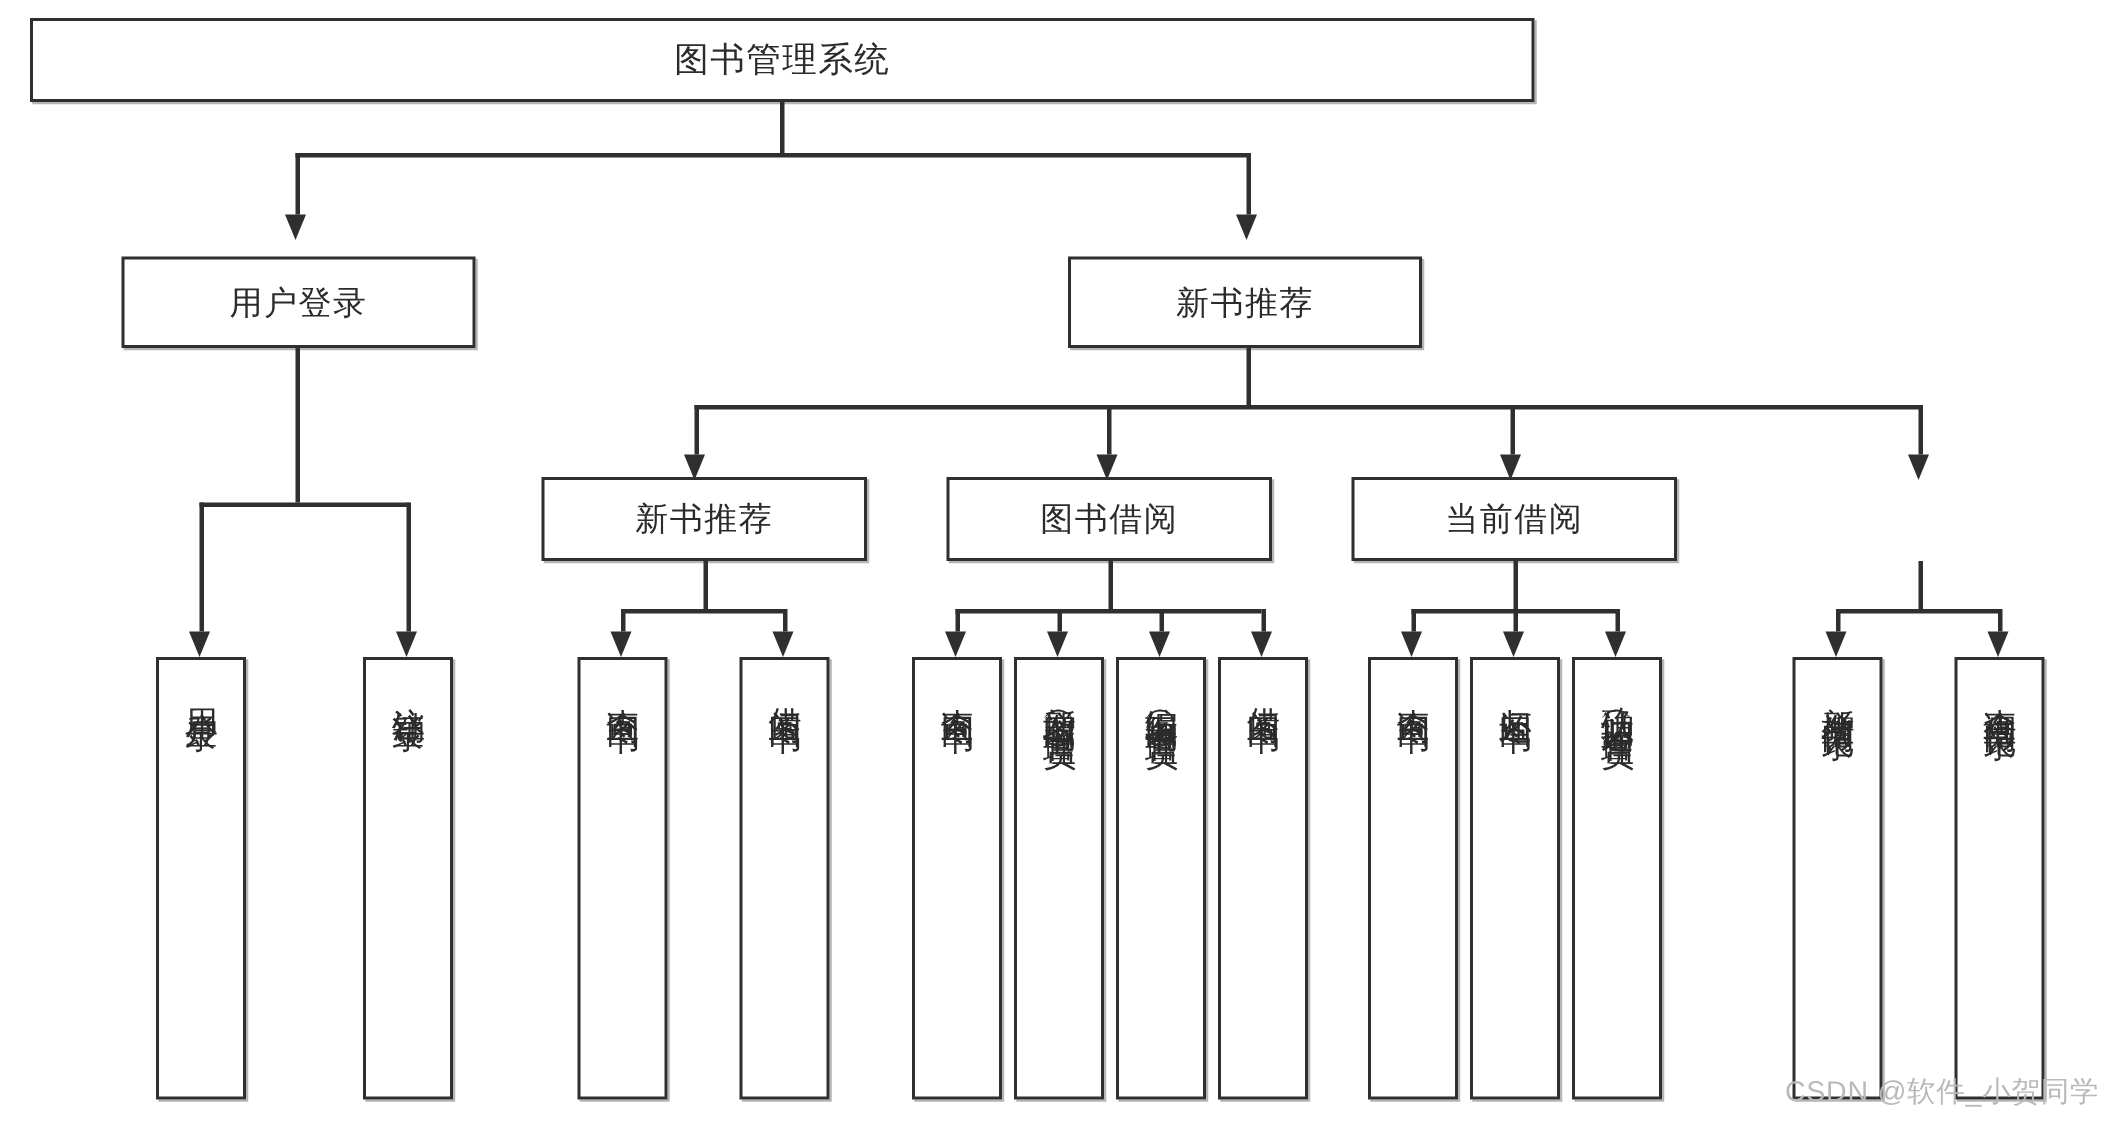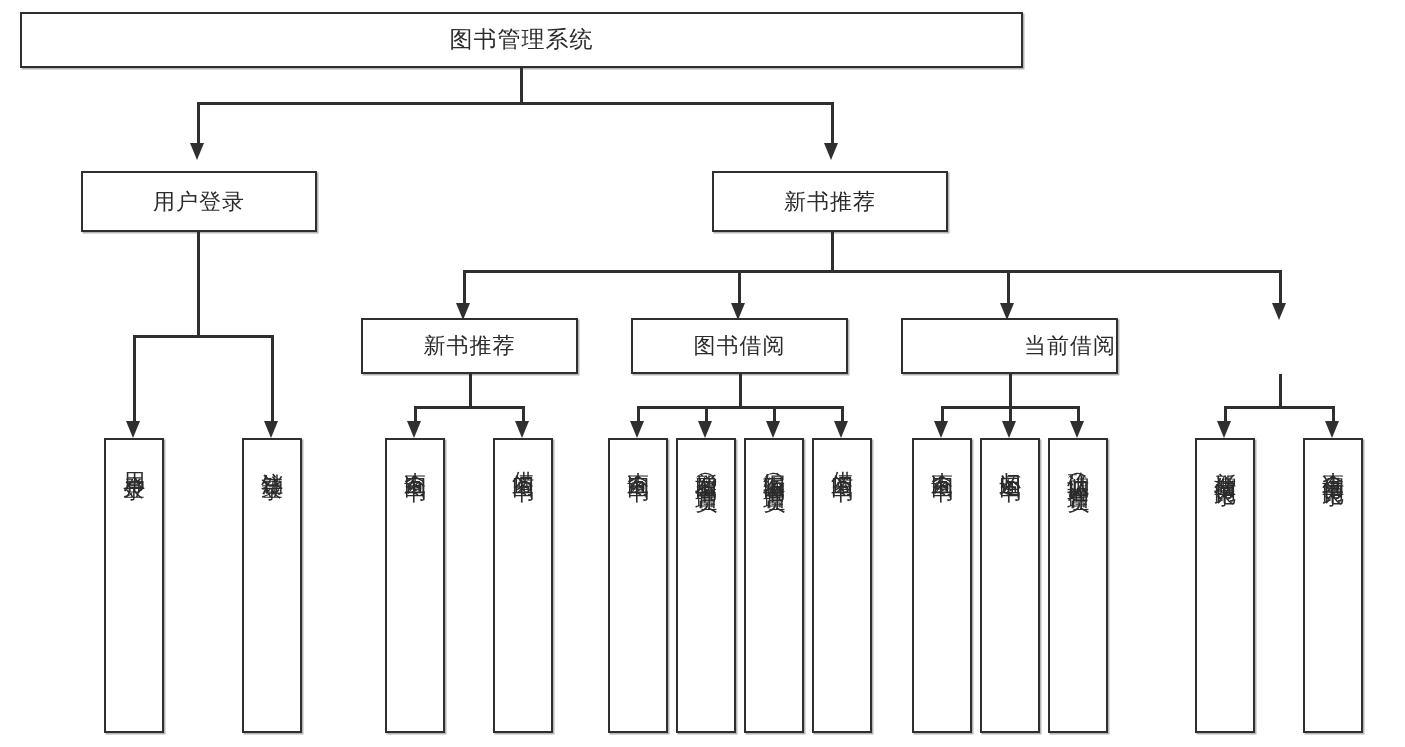--- a/index.html
+++ b/index.html
@@ -124,21 +124,21 @@
   <div class="arrow" style="left:1000px; top:303px;"></div>
   <div class="conn v" style="left:1279px; top:270px; height:33px;"></div>
   <div class="arrow" style="left:1272px; top:303px;"></div>
 
   <div class="node" style="left:361px; top:318px; width:217px; height:56px;">
     <span class="label">新书推荐</span>
   </div>
   <div class="node" style="left:631px; top:318px; width:217px; height:56px;">
     <span class="label">图书借阅</span>
   </div>
-  <div class="node" style="left:901px; top:318px; width:217px; height:56px;justify-content:flex-end;">
+  <div class="node" style="left:901px; top:318px; width:217px; height:56px;">
     <span class="label">当前借阅</span>
   </div>
 
   <div class="conn v" style="left:469px; top:374px; height:34px;"></div>
   <div class="conn h" style="left:414px; top:406px; width:110px;"></div>
   <div class="conn v" style="left:414px; top:406px; height:15px;"></div>
   <div class="arrow" style="left:407px; top:421px;"></div>
   <div class="conn v" style="left:522px; top:406px; height:15px;"></div>
   <div class="arrow" style="left:515px; top:421px;"></div>
 
@@ -199,14 +199,15 @@
   <div class="conn v" style="left:1332px; top:406px; height:15px;"></div>
   <div class="arrow" style="left:1325px; top:421px;"></div>
 
   <div class="node vert" style="left:1195px; top:438px; width:60px; height:295px;">
     <span class="label">新增借阅记录</span>
   </div>
   <div class="node vert" style="left:1303px; top:438px; width:60px; height:295px;">
     <span class="label">查询借阅记录</span>
   </div>
 
+  <div class="watermark" style="left:1190px; top:715px;">CSDN @软件_小贺同学</div>
 
 </div>
 
 </body></html>

